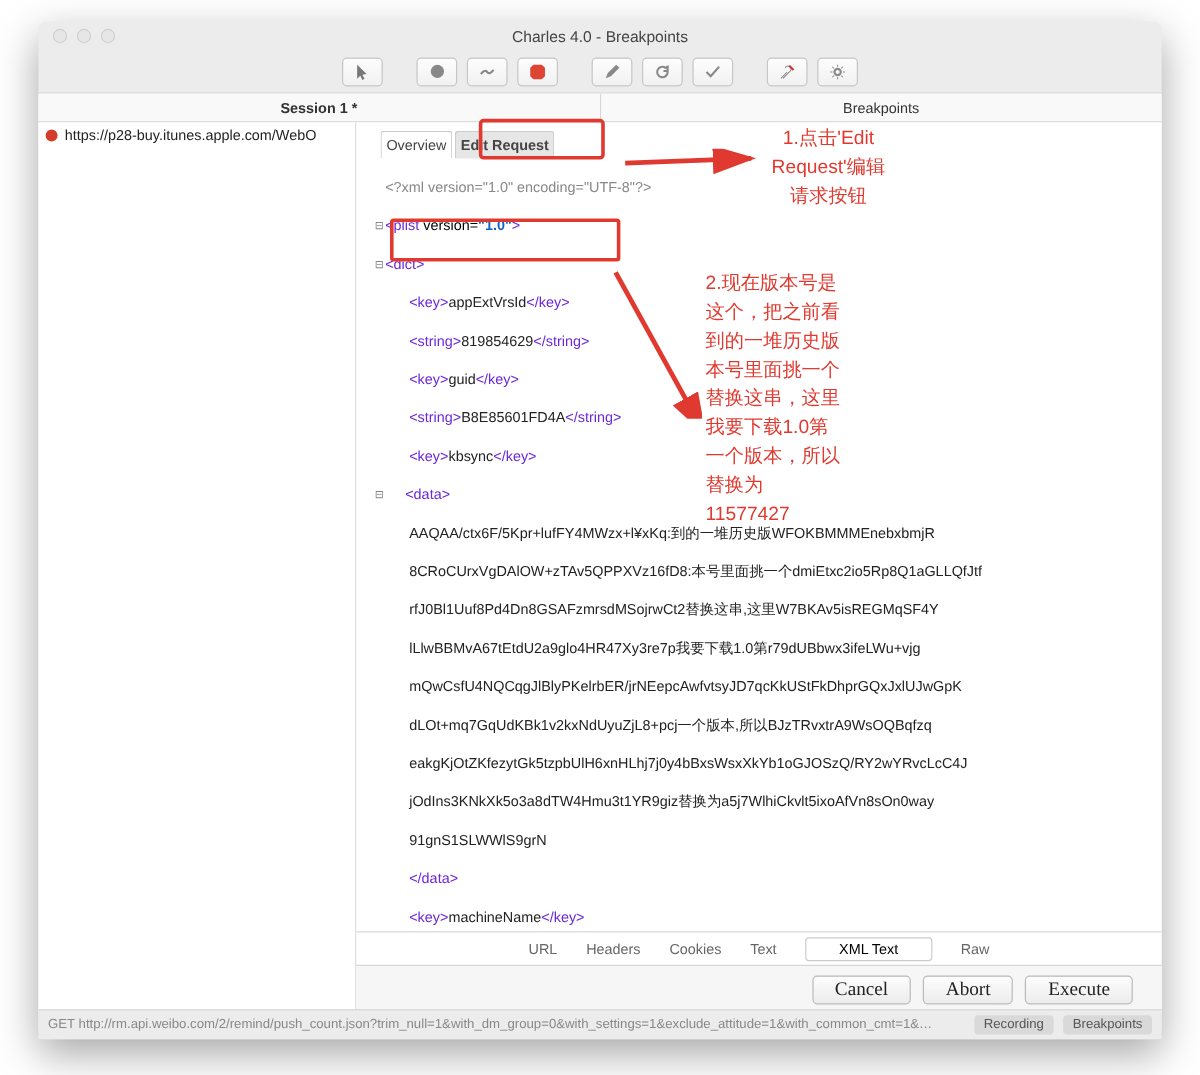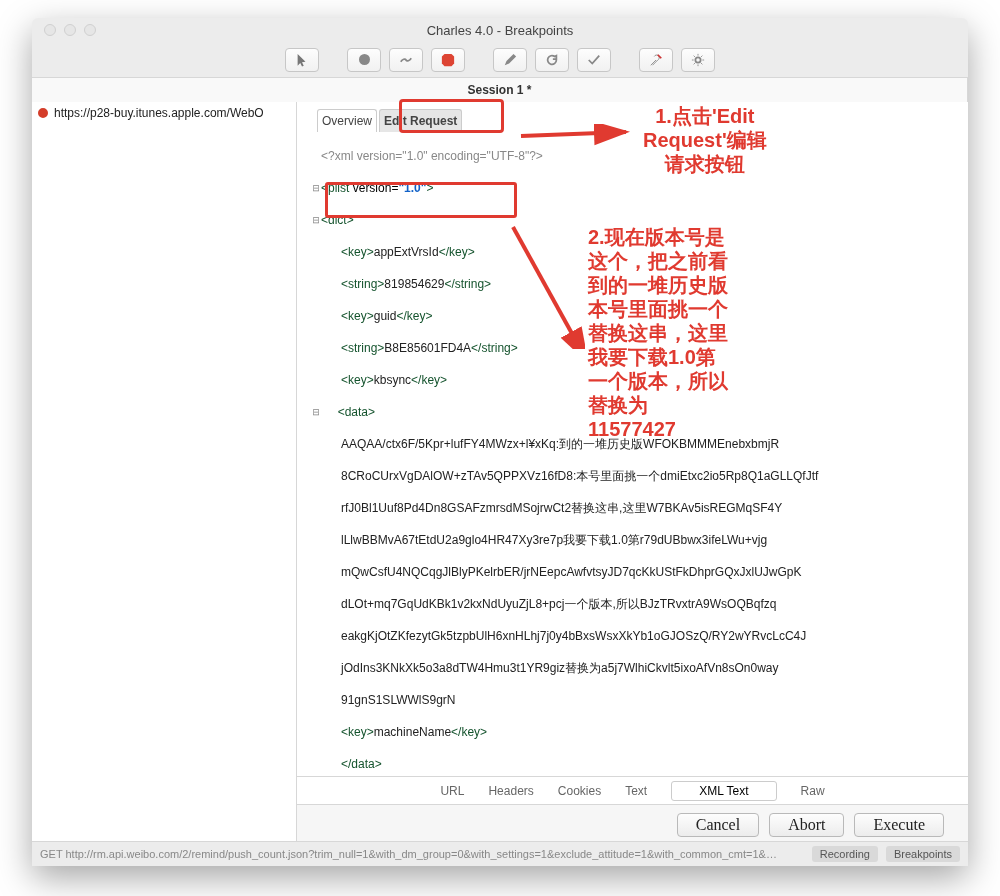--- a/index.html
+++ b/index.html
@@ -6,51 +6,51 @@
 body { background: #fff; width: 1000px; height: 896px; position: relative; overflow: hidden; }
 .window { position: absolute; left: 32px; top: 18px; width: 936px; height: 848px; background: #ececec; border-radius: 6px; box-shadow: 0 12px 35px rgba(0,0,0,0.35); }
 .titlebar { height: 24px; display: flex; align-items: center; position: relative; }
 .traffic { display: flex; gap: 8px; padding-left: 12px; }
 .dot { width: 12px; height: 12px; border-radius: 50%; background: #e6e6e6; border: 1px solid #d0d0d0; }
 .wtitle { position: absolute; left: 0; right: 0; text-align: center; font-size: 13px; color: #444; }
 .toolbar { height: 36px; display: flex; justify-content: center; align-items: center; gap: 8px; padding: 0 10px; border-bottom: 1px solid #d7d7d7; }
 .btn { height: 24px; min-width: 34px; padding: 0 8px; background: linear-gradient(#fdfdfd,#f1f1f1); border: 1px solid #c7c7c7; border-radius: 4px; display: flex; align-items: center; justify-content: center; font-size: 12px; color: #555; }
 .btn-divider { width: 12px; }
 .icon { width: 14px; height: 14px; display: inline-block; }
-.subhead { height: 24px; display: flex; flex-direction: column; }
+.subhead { height: 24px; display: flex; }
 .subhead > div { flex: 1; text-align: center; font-size: 12px; line-height: 24px; color: #333; background: #f9f9f9; border-bottom: 1px solid #d7d7d7; }
 .subhead > div:first-child { border-right: 1px solid #d7d7d7; }
 .subhead .bold { font-weight: 600; }
 .mainrow { display: flex; height: calc(100% - 24px - 36px - 24px - 22px); }
 .sidebar { width: 265px; background: #fff; border-right: 1px solid #d7d7d7; position: relative; }
 .side-item { display: flex; align-items: center; padding: 4px 6px; font-size: 12px; color: #222; white-space: nowrap; overflow: hidden; }
 .side-bullet { width: 10px; height: 10px; border-radius: 50%; border: 2px solid #d43d2a; background: #d43d2a; margin-right: 6px; flex-shrink: 0; }
 .content { flex: 1; display: flex; flex-direction: column; background: #fff; position: relative; }
 .viewtabs { height: 30px; display: flex; align-items: flex-end; gap: 2px; padding: 0 20px; position: relative; }
 .vtab { padding: 4px 4px; font-size: 12px; color: #444; border: 1px solid #ccc; border-bottom: none; border-radius: 3px 3px 0 0; background: #fff; }
 .vtab.active { background: #e6e6e6; font-weight: 600; margin-top: 20px; }
 .edit-hl { position: absolute; left: 102px; top: -3px; width: 105px; height: 34px; border: 3px solid #e03a30; border-radius: 4px; pointer-events: none; }
 .xmlbody { flex: 1; overflow: hidden; padding: 2px 0 2px 0; font-family: Menlo, Consolas, monospace; font-size: 12px; line-height: 16px; color: #222; white-space: pre; position: relative; }
 .xmlcontent { position: absolute; left: 0; top: 0; width: 100%; }
 .xl { padding-left: 14px; }
 .sq { color: #888; font-size: 9px; display: inline-block; width: 10px; text-align: center; vertical-align: 1px; }
-.tag { color: #14532d; }
+.tag { color: #6d28d9; }
 .attr { color: #1262c8; font-weight: 600; }
 .pi { color: #888; }
 .txt { color: #000; }
 .indent2 { padding-left: 44px; }
 .box-hl { position: absolute; border: 3px solid #e03a30; border-radius: 3px; pointer-events: none; }
 .bottom-tabs { height: 28px; display: flex; align-items: center; justify-content: center; gap: 24px; border-top: 1px solid #d7d7d7; font-size: 12px; color: #666; }
 .bottom-tabs .sel { background: #fff; color: #000; font-weight: 500; border: 1px solid #ccc; padding: 2px 27px; border-radius: 3px; }
 .action-row { height: 40px; display: flex; align-items: center; justify-content: flex-end; gap: 10px; padding-right: 24px; border-top: 1px solid #d7d7d7; background: #f6f6f6; }
 .abtn { height: 24px; padding: 0 18px; background: linear-gradient(#fdfdfd,#ececec); border: 1px solid #b9b9b9; border-radius: 4px; font-size: 16px; color: #222; display: flex; align-items: center; font-family: Liberation Serif, serif; }
 .statusbar { position: absolute; bottom: 0; left: 0; right: 0; height: 22px; background: #ececec; display: flex; align-items: center; padding: 12px 8px; font-size: 11px; color: #888; gap: 8px; border-top: 1px solid #d7d7d7; }
 .statusbar .grow { flex: 1; white-space: nowrap; overflow: hidden; text-overflow: ellipsis; }
 .pill { background: #d9d9d9; color: #555; padding: 2px 8px; border-radius: 3px; font-size: 11px; }
-.anno { position: absolute; color: #e03a30; font-size: 20px; font-weight: 700; line-height: 24px; pointer-events: none; text-align: left; }
+.anno { position: absolute; color: #e03a30; font-size: 16px; font-weight: 400; line-height: 24px; pointer-events: none; text-align: left; }
 .arrow { position: absolute; pointer-events: none; }
 </style>
 </head>
 <body>
 
 <div class="window">
   <div class="titlebar">
     <div class="traffic">
       <div class="dot"></div>
       <div class="dot"></div>
@@ -143,22 +143,22 @@
 <div class="xl"><span class="sq">⊟</span>     <span class="tag">&lt;data&gt;</span></div>
 <div class="indent2">AAQAA/ctx6F/5Kpr+lufFY4MWzx+l¥xKq:到的一堆历史版WFOKBMMMEnebxbmjR</div>
 <div class="indent2">8CRoCUrxVgDAlOW+zTAv5QPPXVz16fD8:本号里面挑一个dmiEtxc2io5Rp8Q1aGLLQfJtf</div>
 <div class="indent2">rfJ0Bl1Uuf8Pd4Dn8GSAFzmrsdMSojrwCt2替换这串,这里W7BKAv5isREGMqSF4Y</div>
 <div class="indent2">lLlwBBMvA67tEtdU2a9glo4HR47Xy3re7p我要下载1.0第r79dUBbwx3ifeLWu+vjg</div>
 <div class="indent2">mQwCsfU4NQCqgJlBlyPKelrbER/jrNEepcAwfvtsyJD7qcKkUStFkDhprGQxJxlUJwGpK</div>
 <div class="indent2">dLOt+mq7GqUdKBk1v2kxNdUyuZjL8+pcj一个版本,所以BJzTRvxtrA9WsOQBqfzq</div>
 <div class="indent2">eakgKjOtZKfezytGk5tzpbUlH6xnHLhj7j0y4bBxsWsxXkYb1oGJOSzQ/RY2wYRvcLcC4J</div>
 <div class="indent2">jOdIns3KNkXk5o3a8dTW4Hmu3t1YR9giz替换为a5j7WlhiCkvlt5ixoAfVn8sOn0way</div>
 <div class="indent2">91gnS1SLWWlS9grN</div>
+<div class="indent2"><span class="tag">&lt;/data&gt;</span></div>
 <div class="indent2"><span class="tag">&lt;key&gt;</span>machineName<span class="tag">&lt;/key&gt;</span></div>
-<div class="indent2"><span class="tag">&lt;/data&gt;</span></div>
 
 
 
 
 
 
 
 
 
 

